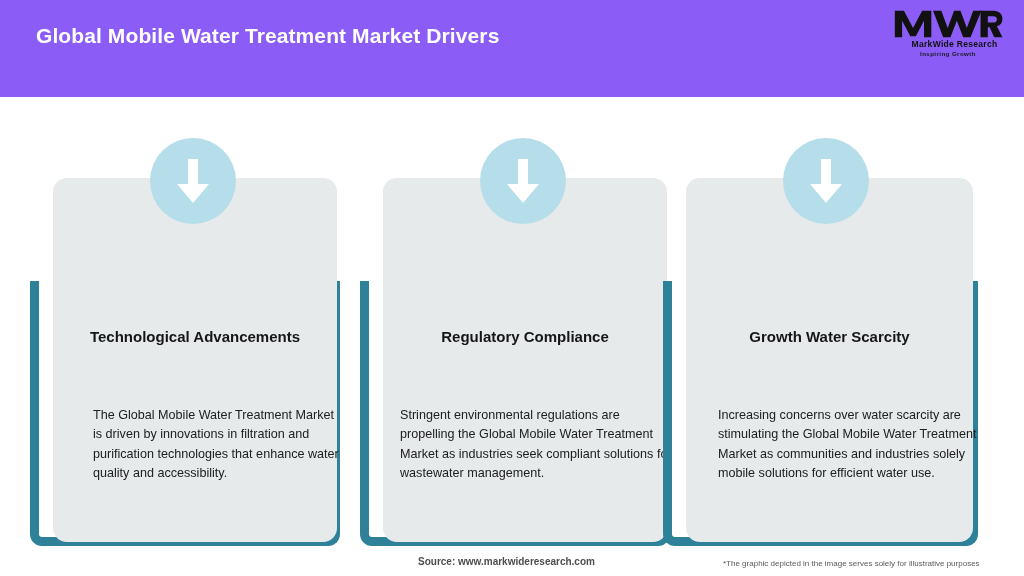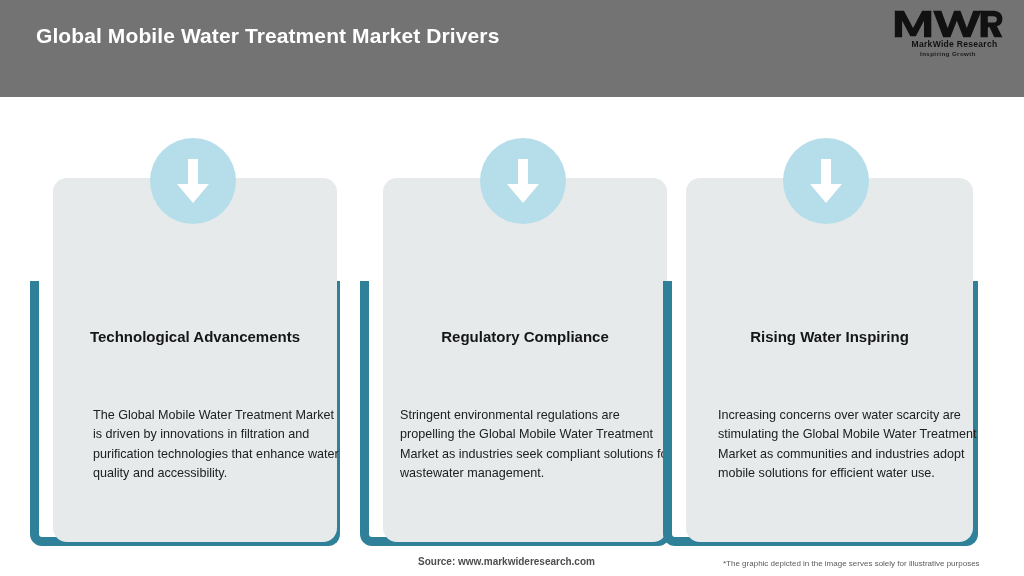--- a/index.html
+++ b/index.html
@@ -15,21 +15,21 @@
     position: relative;
   }
 
   
   .header-bar {
     position: absolute;
     left: 0;
     top: 0;
     width: 1024px;
     height: 97px;
-    background: #737373;
+    background: #8b5cf6;
   }
   .header-title {
     position: absolute;
     left: 36px;
     top: 24px;
     font-size: 21px;
     font-weight: bold;
     color: #ffffff;
     letter-spacing: 0.1px;
     white-space: nowrap;
@@ -223,22 +223,22 @@
     <div class="icon-circle">
       <svg class="arrow-svg" viewBox="0 0 40 50" aria-hidden="true">
         <path d="M15 3 L25 3 L25 28 L36 28 L20 47 L4 28 L15 28 Z" fill="#ffffff"></path>
       </svg>
     </div>
   </div>
 
   <div class="card-group g2">
     <div class="bracket"></div>
     <div class="card">
-      <div class="card-title">Rising Water Inspiring</div>
-      <div class="card-desc">Increasing concerns over water scarcity are stimulating the Global Mobile Water Treatment Market as communities and industries adopt mobile solutions for efficient water use.</div>
+      <div class="card-title">Growth Water Scarcity</div>
+      <div class="card-desc">Increasing concerns over water scarcity are stimulating the Global Mobile Water Treatment Market as communities and industries solely mobile solutions for efficient water use.</div>
     </div>
     <div class="icon-circle">
       <svg class="arrow-svg" viewBox="0 0 40 50" aria-hidden="true">
         <path d="M15 3 L25 3 L25 28 L36 28 L20 47 L4 28 L15 28 Z" fill="#ffffff"></path>
       </svg>
     </div>
   </div>
 
 </div>
 

